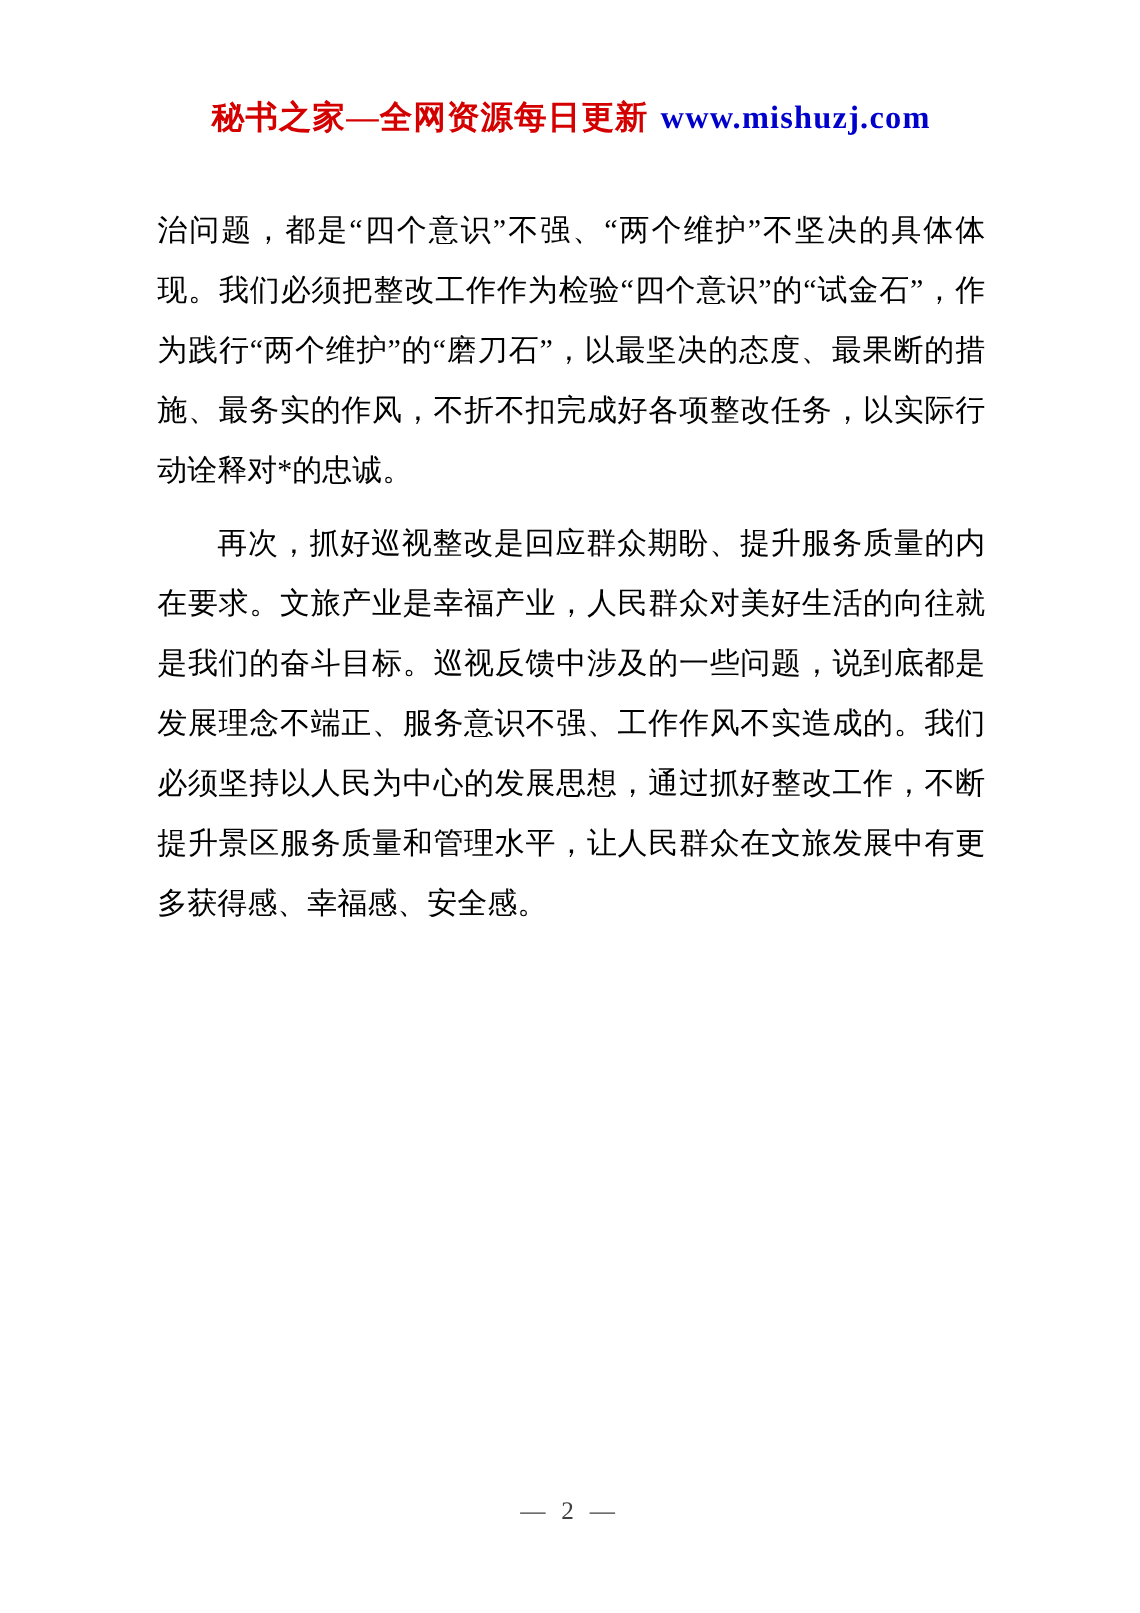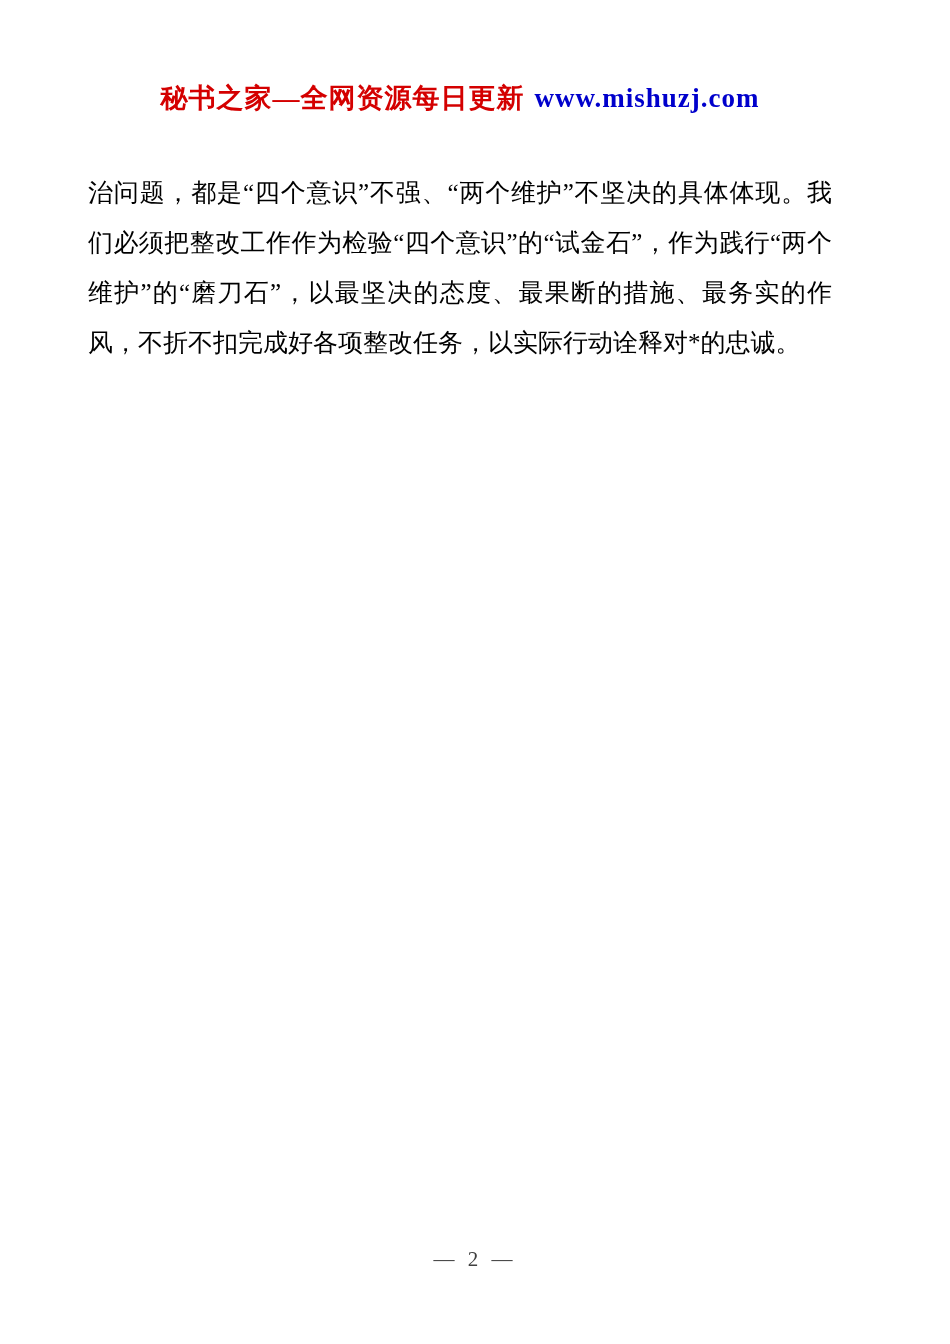--- a/index.html
+++ b/index.html
@@ -12,21 +12,21 @@
       height: 1344px;
       font-family: "Liberation Serif", "DejaVu Serif", serif;
       color: var(--text-black, #000000);
       overflow: hidden;
     }
     .page {
       position: relative;
       width: 950px;
       height: 1344px;
       box-sizing: border-box;
-      padding: 80px 118px 0 88px;
+      padding: 80px 118px 0 120px;
       background: #ffffff;
     }
     .doc-header {
       text-align: center;
       font-weight: bold;
       font-size: 27px;
       letter-spacing: 1px;
       white-space: nowrap;
       margin-bottom: 52px;
     }
@@ -39,21 +39,21 @@
       margin-left: 10px;
     }
     .doc-body {
       font-size: 25px;
       line-height: 50px;
       text-align: justify;
       text-justify: inter-ideograph;
       color: var(--text-black, #000000);
     }
     .doc-body p {
-      margin: 0;
+      margin: 11px;
       padding: 0;
     }
     .doc-body p.indent {
       text-indent: 2em;
     }
     .doc-footer {
       position: absolute;
       left: 0;
       bottom: 72px;
       width: 100%;
@@ -67,17 +67,18 @@
 <body>
 
 <div class="page">
 
   <div class="doc-header">
     <span class="site-name">秘书之家</span><span class="tagline">—全网资源每日更新</span><span class="site-url">www.mishuzj.com</span>
   </div>
 
   <div class="doc-body">
     <p>治问题，都是“四个意识”不强、“两个维护”不坚决的具体体现。我们必须把整改工作作为检验“四个意识”的“试金石”，作为践行“两个维护”的“磨刀石”，以最坚决的态度、最果断的措施、最务实的作风，不折不扣完成好各项整改任务，以实际行动诠释对*的忠诚。</p>
+    <p class="indent">再次，抓好巡视整改是回应群众期盼、提升服务质量的内在要求。文旅产业是幸福产业，人民群众对美好生活的向往就是我们的奋斗目标。巡视反馈中涉及的一些问题，说到底都是发展理念不端正、服务意识不强、工作作风不实造成的。我们必须坚持以人民为中心的发展思想，通过抓好整改工作，不断提升景区服务质量和管理水平，让人民群众在文旅发展中有更多获得感、幸福感、安全感。</p>
   </div>
 
   <div class="doc-footer">— 2 —</div>
 
 </div>
 
 </body></html>

